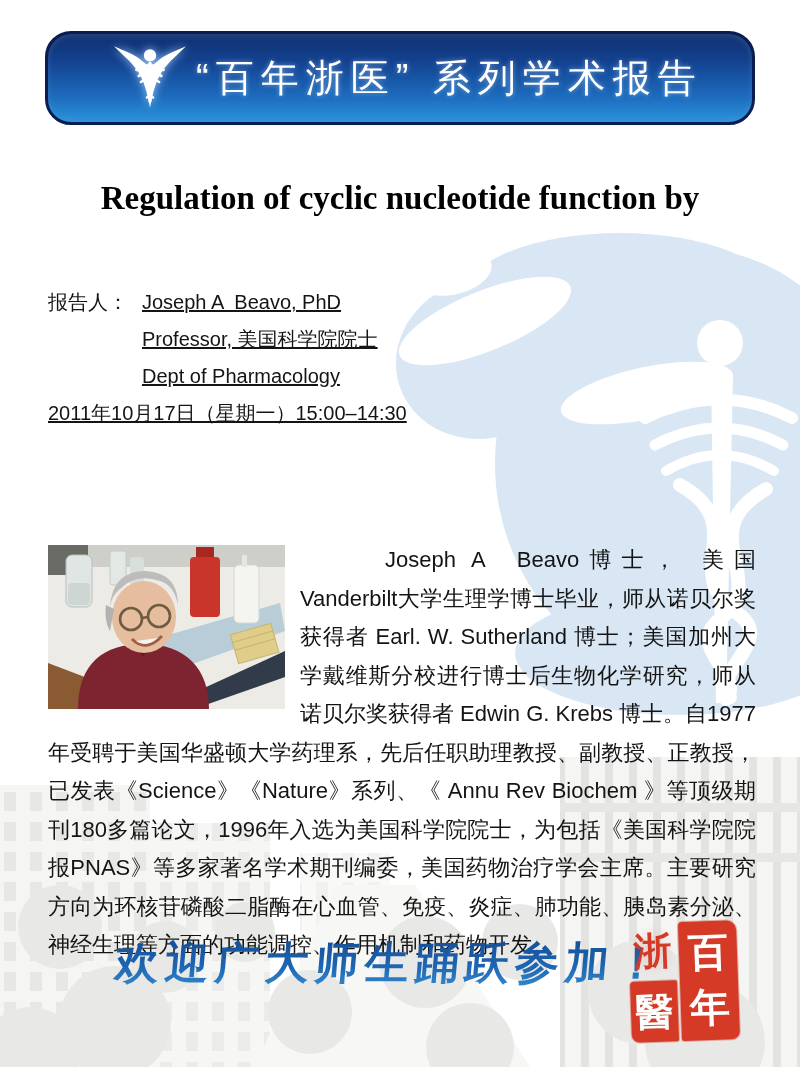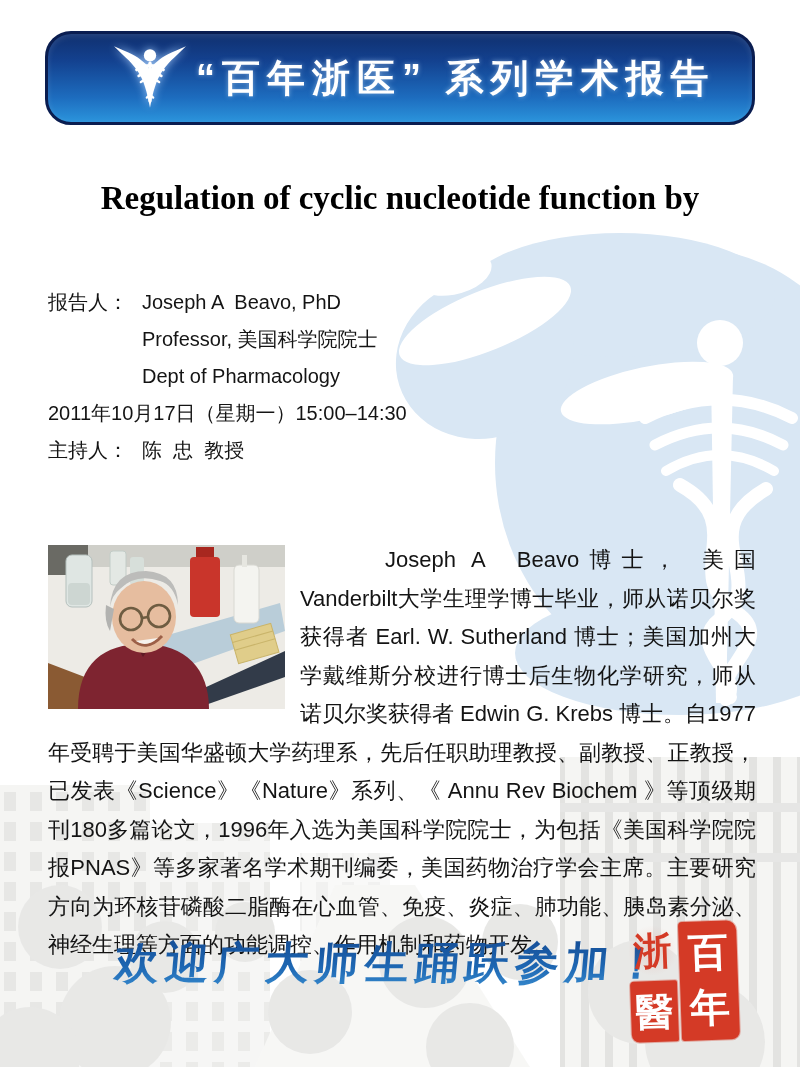--- a/index.html
+++ b/index.html
@@ -12,33 +12,33 @@
   
   .watermark{position:absolute;left:390px;top:233px;width:410px;height:482px;z-index:0;}
 
   
   .banner{position:absolute;left:45px;top:31px;width:704px;height:88px;border-radius:26px;
           background:linear-gradient(180deg,#10306f 0%,#13418f 30%,#1d6cbe 72%,#2b94dc 100%);
           border:3px solid #0a1d50;display:flex;align-items:center;z-index:2;
           box-shadow:inset 0 2px 6px rgba(255,255,255,.12);}
   .banner-logo{margin-left:64px;width:76px;height:72px;flex:none;
                filter:drop-shadow(0 0 5px rgba(170,210,255,.9));}
-  .banner-title{color:#ffffff;font-size:38px;font-weight:bold;letter-spacing:7px;margin-left:8px;
+  .banner-title{color:#ffffff;font-size:38px;font-weight:normal;letter-spacing:7px;margin-left:8px;
                 text-shadow:0 0 5px rgba(200,230,255,.55);white-space:nowrap;}
 
   
   .main-title{position:absolute;left:50px;top:176px;width:700px;text-align:center;z-index:2;
               font-family:"Liberation Serif",serif;font-weight:bold;font-size:33px;
               line-height:44px;color:#000000;}
 
   
   .info{position:absolute;left:48px;top:284px;width:705px;z-index:2;font-size:20px;}
   .info-row{display:flex;line-height:37px;}
   .info-label{flex:none;width:94px;white-space:pre;}
-  .info-value{white-space:pre-wrap;}
+  .info-value{white-space:pre-wrap;text-decoration:underline;}
 
   
   .bio{position:absolute;left:48px;top:541px;width:708px;z-index:2;font-size:22px;
        line-height:38.5px;}
   .photo{float:left;width:237px;height:164px;margin:4px 15px 8px 0;}
   .bio-text{white-space:pre-wrap;text-indent:85px;text-align:justify;}
 
   
   .welcome{position:absolute;left:110px;top:934px;width:560px;text-align:center;z-index:2;
            font-size:44px;font-weight:bold;letter-spacing:6px;transform:skewX(-5deg);
@@ -155,24 +155,20 @@
     </div>
     <div class="info-row">
       <span class="info-label"></span>
       <span class="info-value">Dept of Pharmacology</span>
     </div>
     <div class="info-row">
       <span class="info-label"></span>
     </div>
     <div class="info-row">
       <span class="info-value">2011年10月17日（星期一）15:00–14:30</span>
-    </div>
-    <div class="info-row">
-      <span class="info-label">主持人：</span>
-      <span class="info-value">陈  忠  教授</span>
     </div>
   </div>
 
   <div class="bio">
     <svg class="photo" viewBox="0 0 237 164" aria-hidden="true">
       <rect width="237" height="164" fill="#edebe6"></rect>
       <rect width="237" height="22" fill="#cfcfc9"></rect>
       <rect x="0" y="0" width="40" height="30" fill="#6a6a64"></rect>
       <polygon points="85,100 232,58 237,86 108,132" fill="#b9cdd9"></polygon>
       <rect x="18" y="10" width="26" height="52" rx="6" fill="#dfe6e3" stroke="#b5c0bd"></rect>

